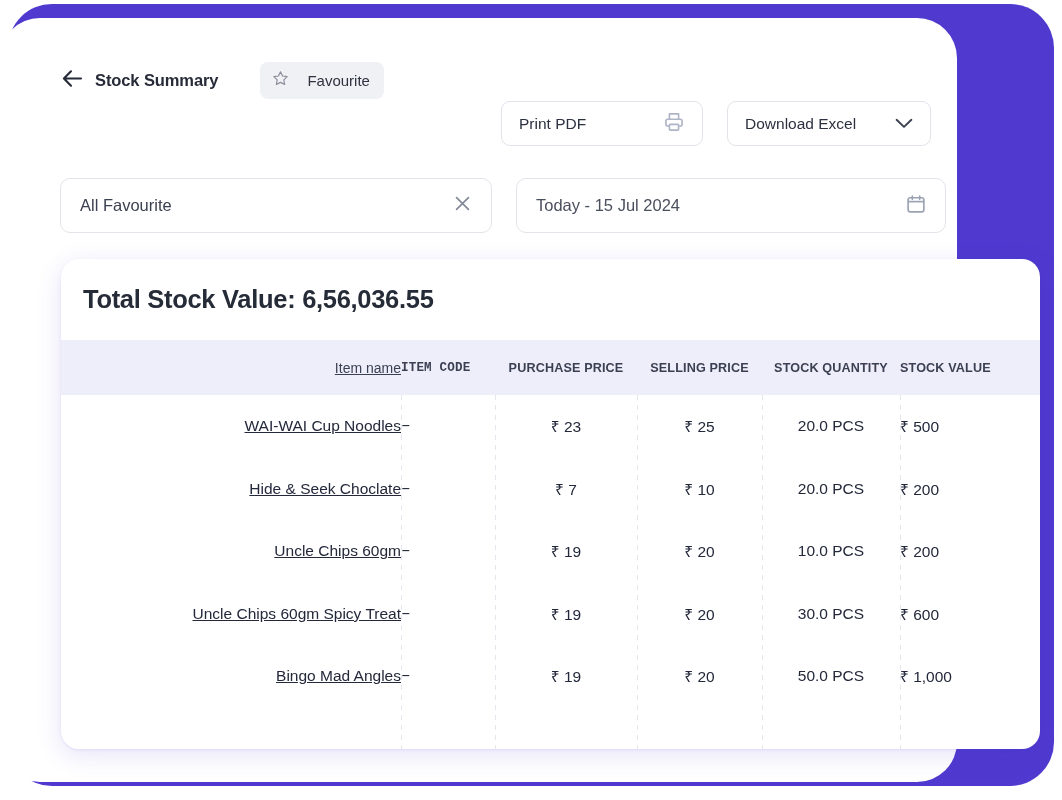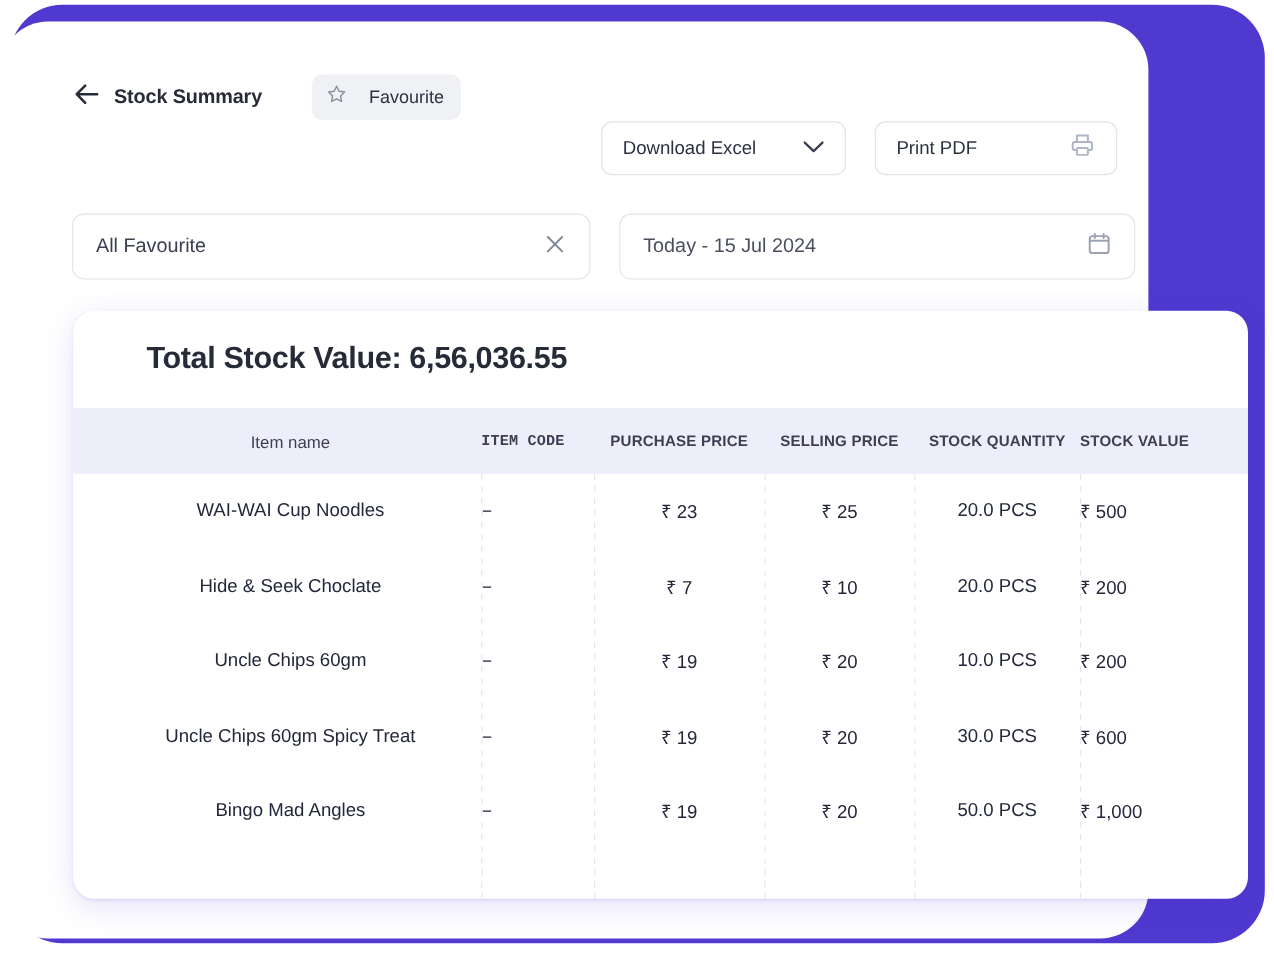--- a/index.html
+++ b/index.html
@@ -167,21 +167,20 @@
     align-items: center;
     padding-left: 22px;
   }
 
   .total-text {
     font-size: 25.5px;
     font-weight: 600;
     color: #262b38;
     letter-spacing: -0.3px;
     white-space: nowrap;
-    margin-left: 39px;
   }
 
   
   .tbl {
     position: relative;
     width: 100%;
   }
 
   .thead {
     height: 55px;
@@ -198,21 +197,21 @@
   }
 
   .cell {
     font-size: 14px;
     color: #2b3040;
     white-space: nowrap;
     overflow: hidden;
   }
 
   
-  .c-name  { width: 340px; padding-left: 22px; text-align: center;  }
+  .c-name  { width: 340px; padding-left: 22px; text-align: right; text-decoration: underline;  }
   .c-code  { width:  94px; text-align: left; font-family: Liberation Mono, monospace; }
   .c-purch { width: 142px; text-align: center; }
   .c-sell  { width: 125px; text-align: center; }
   .c-qty   { width: 138px; text-align: center; }
   .c-val   { width: 140px; }
 
   .thead .cell {
     font-size: 12.6px;
     font-weight: 600;
     color: #3a3f52;
@@ -274,36 +273,36 @@
         <svg width="17" height="17" viewBox="0 0 24 24" fill="none">
           <path d="M12 2.6l2.9 5.9 6.5.95-4.7 4.58 1.11 6.47L12 17.44l-5.81 3.06 1.11-6.47-4.7-4.58 6.5-.95L12 2.6z" stroke="#8a8f9c" stroke-width="1.7" stroke-linejoin="round" fill="none"></path>
         </svg>
       </span>
       <span class="fav-label">Favourite</span>
     </div>
   </div>
 
   <div class="btn-row">
 
-    <div class="act-btn excel">
-      <span class="act-label">Download Excel</span>
-      <span>
-        <svg width="18" height="11" viewBox="0 0 18 11" fill="none">
-          <path d="M1.6 1.8L9 8.9L16.4 1.8" stroke="#3a4050" stroke-width="1.9" stroke-linecap="round" stroke-linejoin="round"></path>
-        </svg>
-      </span>
-    </div>
-
     <div class="act-btn pdf">
       <span class="act-label">Print PDF</span>
       <span>
         <svg width="22" height="22" viewBox="0 0 24 24" fill="none">
           <path d="M7 9V3.2h10V9" stroke="#aeb5c6" stroke-width="1.8" stroke-linecap="round" stroke-linejoin="round"></path>
           <rect x="3.2" y="9" width="17.6" height="7.4" rx="1.9" stroke="#aeb5c6" stroke-width="1.8" fill="none"></rect>
           <rect x="7" y="14.6" width="10" height="6.2" rx="0.9" stroke="#aeb5c6" stroke-width="1.8" fill="#ffffff"></rect>
+        </svg>
+      </span>
+    </div>
+
+    <div class="act-btn excel">
+      <span class="act-label">Download Excel</span>
+      <span>
+        <svg width="18" height="11" viewBox="0 0 18 11" fill="none">
+          <path d="M1.6 1.8L9 8.9L16.4 1.8" stroke="#3a4050" stroke-width="1.9" stroke-linecap="round" stroke-linejoin="round"></path>
         </svg>
       </span>
     </div>
   </div>
 
   <div class="filter-row">
 
     <div class="filter-box cat">
       <span class="filter-text" title="All Categories">All Favourite</span>
       <span>

